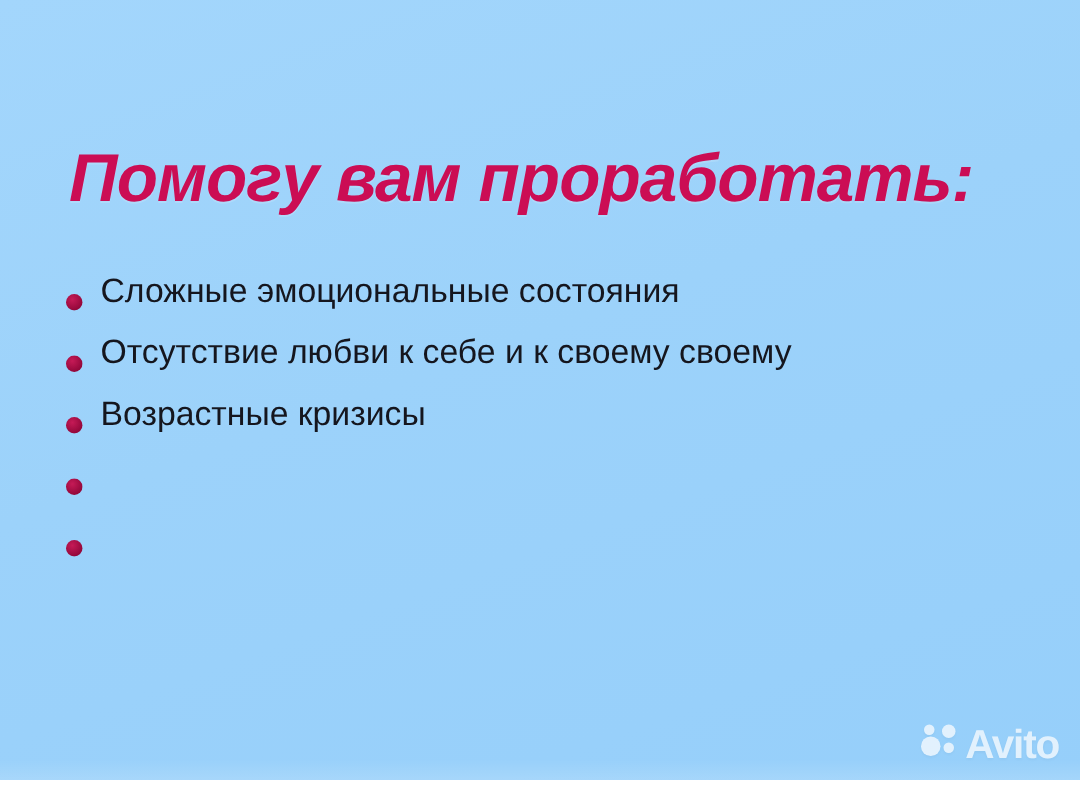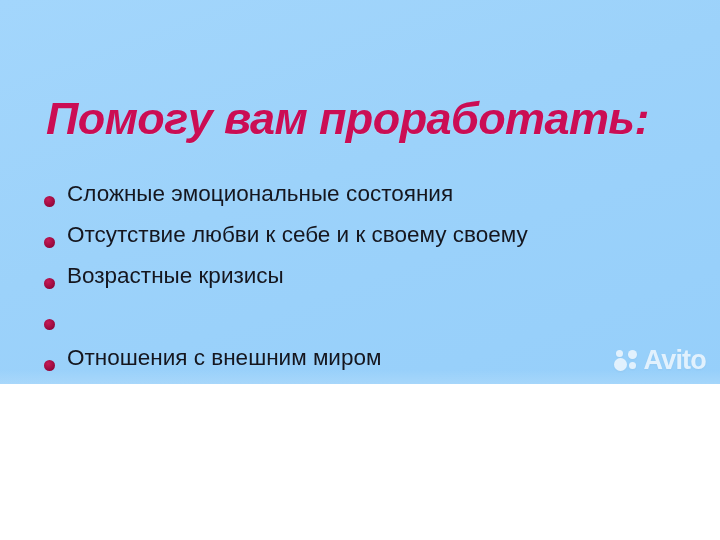--- a/index.html
+++ b/index.html
@@ -8,21 +8,21 @@
     padding: 0;
     background: #ffffff;
   }
   body {
     font-family: "Liberation Sans", "DejaVu Sans", sans-serif;
   }
 
   .slide {
     position: relative;
     width: 720px;
-    height: 384px;
+    height: 520px;
     overflow: hidden;
     background: #9ED4FB;
     background-image:
       linear-gradient(160deg, #A3D6FC 0%, #9CD2FA 45%, #96CFFA 100%);
     box-sizing: border-box;
   }
 
   
   .slide::after {
     content: "";
@@ -87,21 +87,20 @@
   .bullet-text {
     flex: 0 1 auto;
   }
 
   
   .watermark {
     position: absolute;
     right: 14px;
     bottom: 10px;
     display: flex;
-    align-items: center;
     gap: 5px;
     opacity: 0.72;
     filter: drop-shadow(0 1px 1px rgba(0,0,0,0.05));
   }
 
   .avito-logo {
     position: relative;
     width: 25px;
     height: 22px;
     flex: 0 0 auto;
@@ -151,21 +150,20 @@
       <span class="bullet-dot"></span>
       <span class="bullet-text">Возрастные кризисы</span>
     </li>
 
     <li class="bullet-item">
       <span class="bullet-dot"></span>
     </li>
 
     <li class="bullet-item">
       <span class="bullet-dot"></span>
-      <span class="bullet-text">Отношения с внешним миром</span>
     </li>
 
   </ul>
 
   <div class="watermark">
     <span class="avito-logo">
       <i class="c-small"></i>
       <i class="c-med"></i>
       <i class="c-big"></i>
       <i class="c-tiny"></i>

